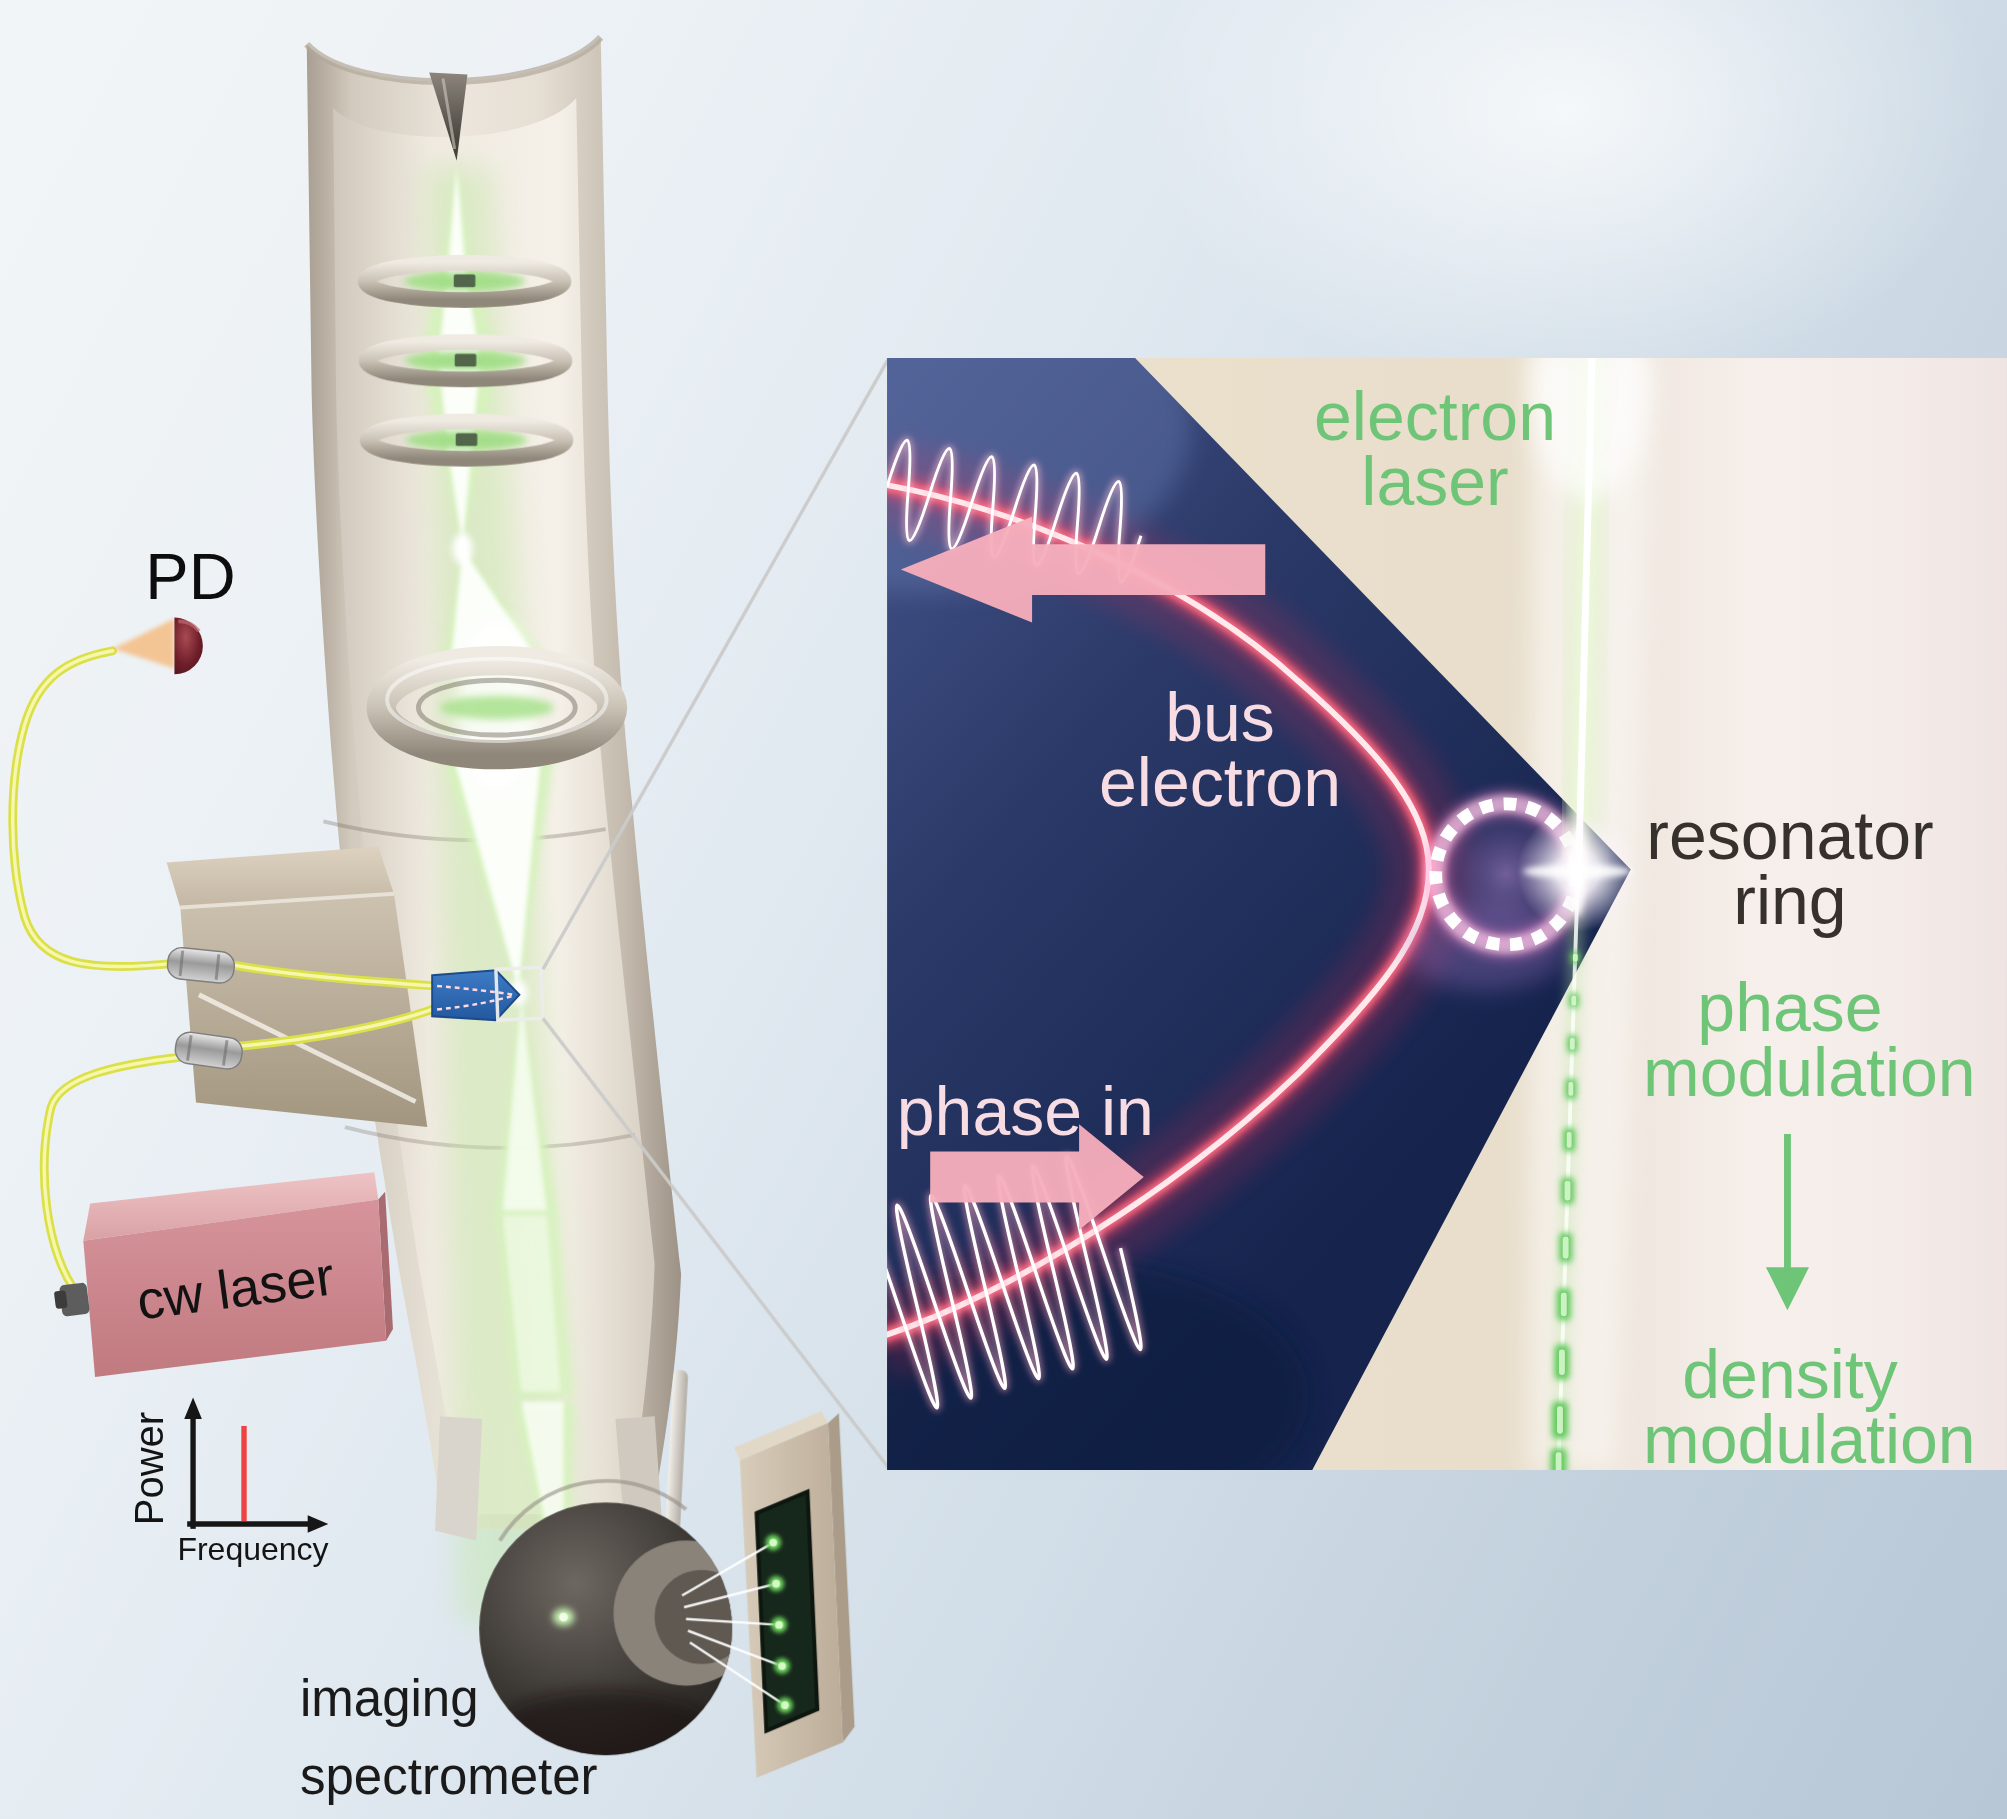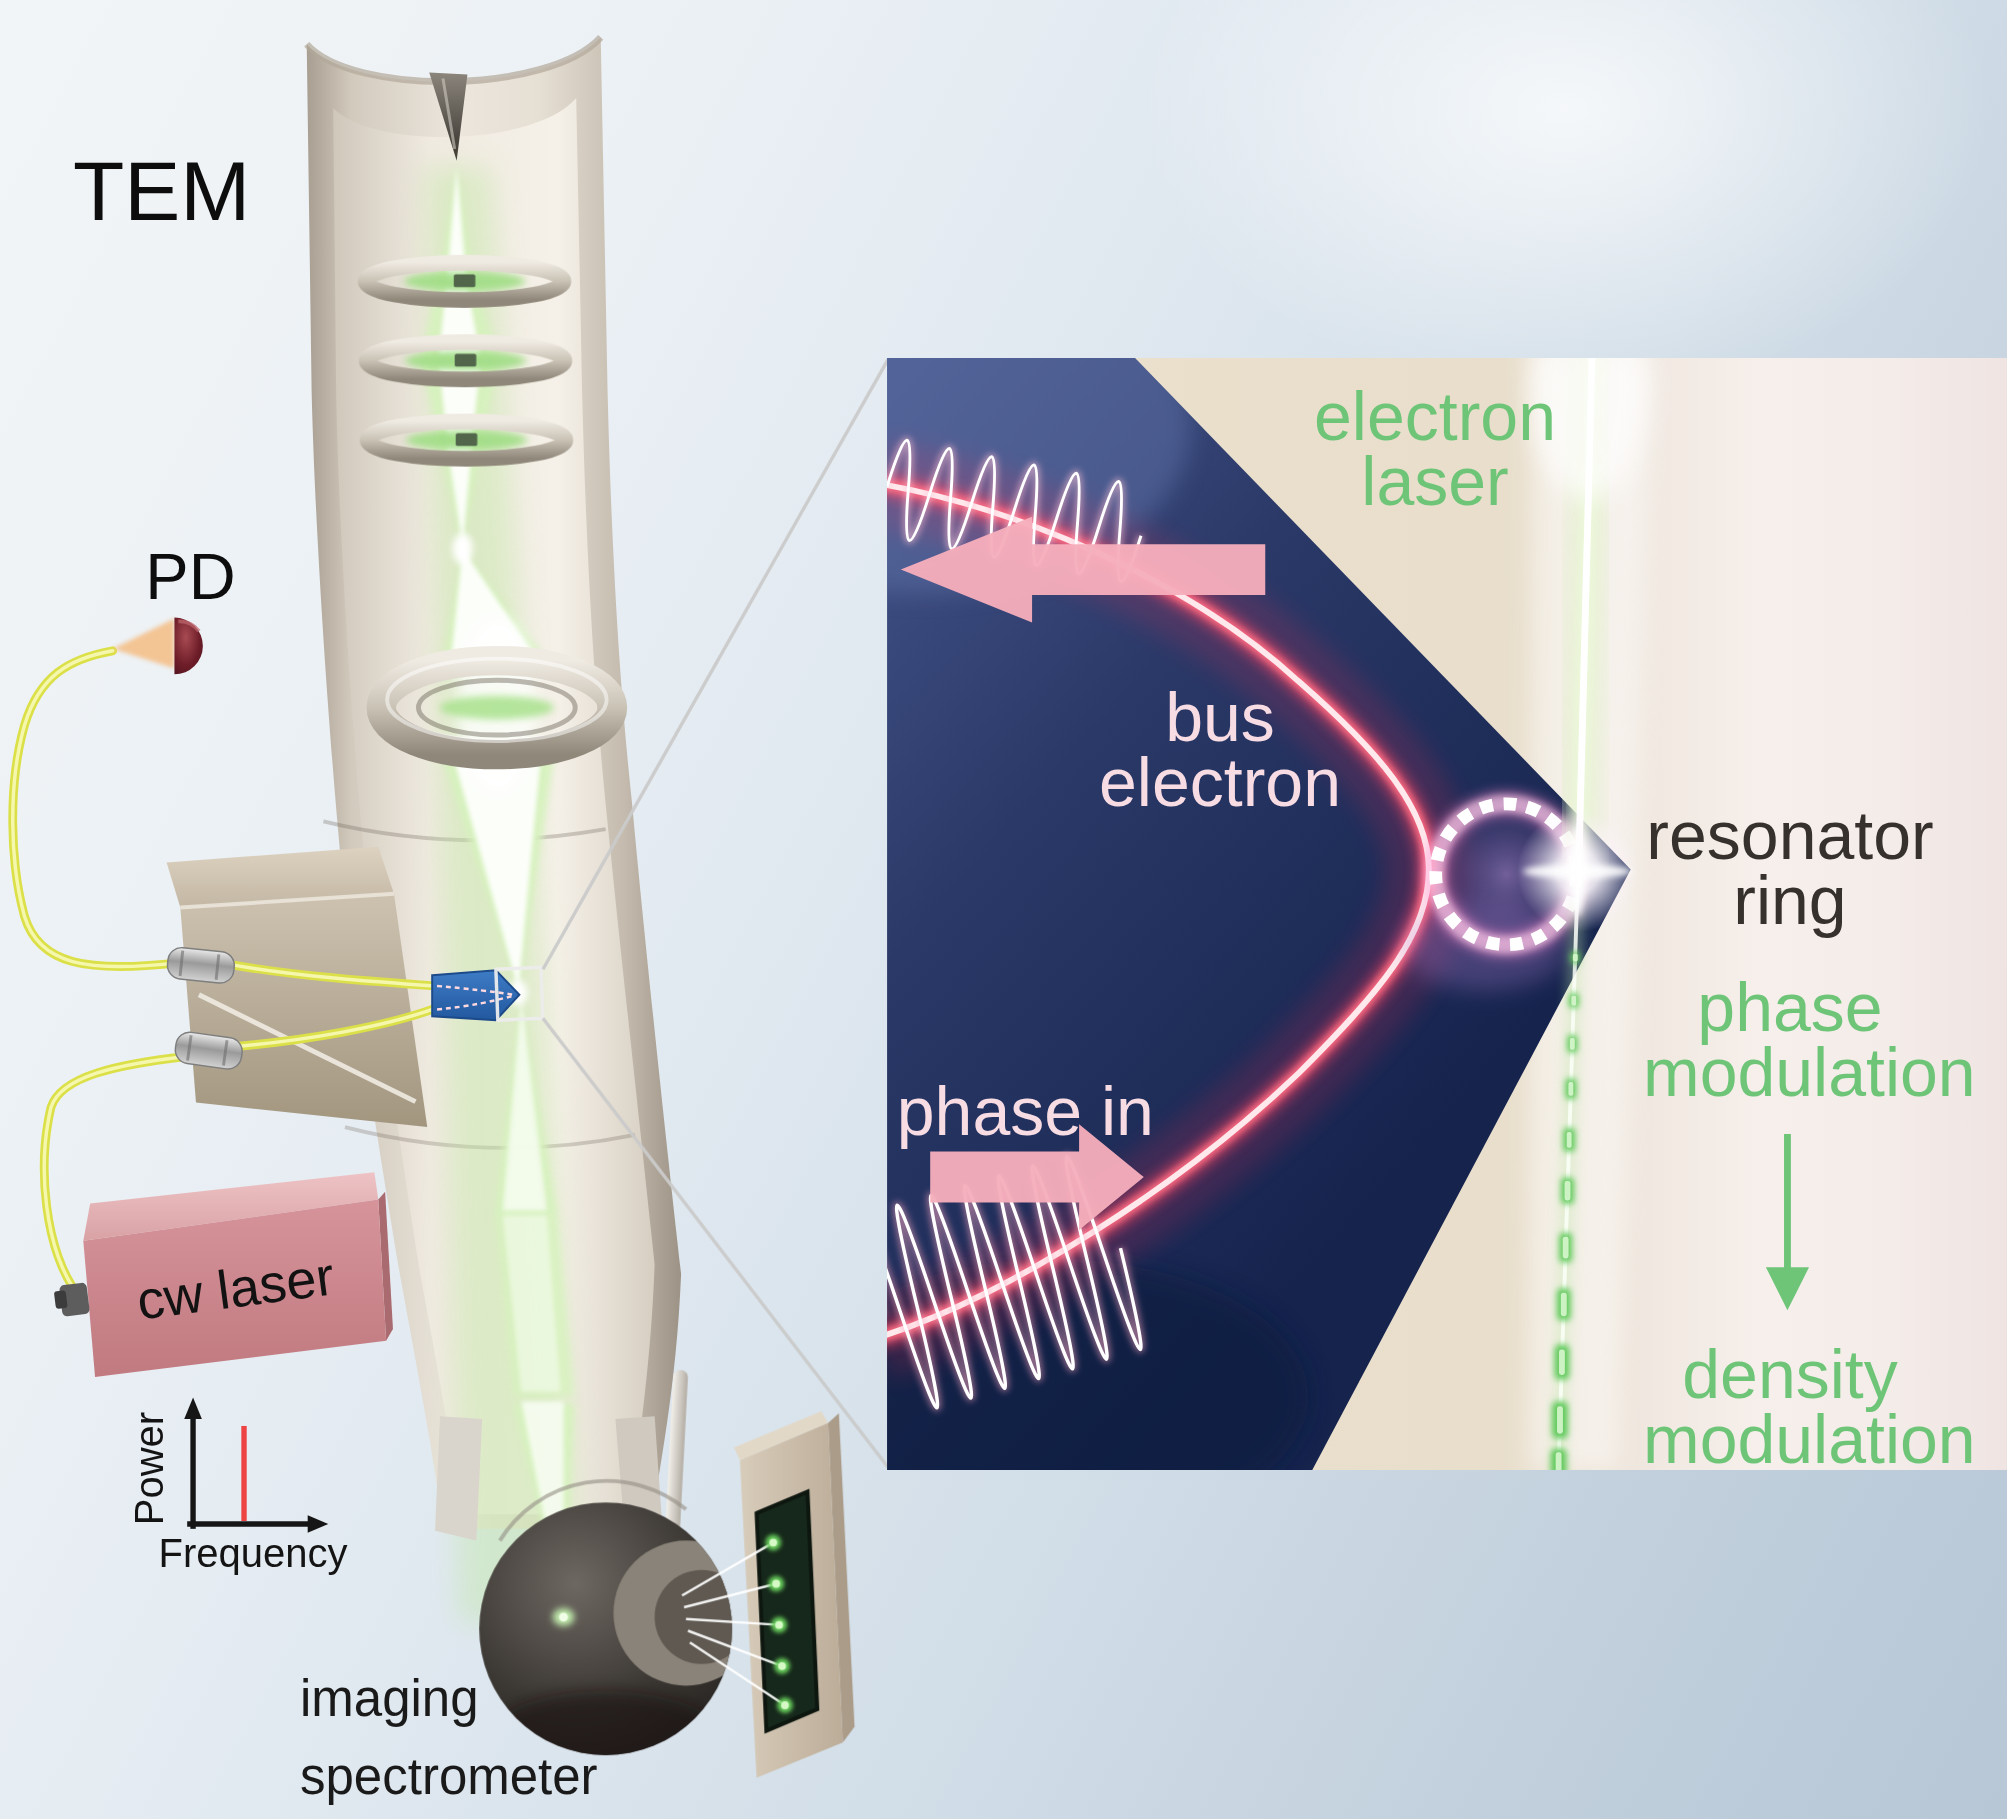--- a/index.html
+++ b/index.html
@@ -9,21 +9,21 @@
     font-family:"Liberation Sans",sans-serif;
   }
   .bgsheen{position:absolute;inset:0;background:radial-gradient(608px 412px at 78% 6%,rgba(255,255,255,.75),rgba(255,255,255,0) 70%);}
   svg{position:absolute;left:0;top:0;}
   .lbl{position:absolute;color:#111;white-space:nowrap;}
   .lbl.center{text-align:center;}
   .tem-lbl{left:73px;top:143px;font-size:84px;color:#0d0d0d;}
   .pd-lbl{left:127px;top:539px;width:127px;font-size:65px;text-align:center;color:#0d0d0d;}
   .cw-lbl{left:103px;top:1257px;width:265px;font-size:54px;text-align:center;color:#121212;transform:rotate(-7.5deg);}
   .power-lbl{left:71px;top:1446px;width:157px;font-size:40px;text-align:center;color:#141414;transform:rotate(-90deg);}
-  .freq-lbl{left:155px;top:1531px;width:196px;font-size:40px;text-align:center;color:#141414;}
+  .freq-lbl{left:155px;top:1531px;width:196px;font-size:32px;text-align:center;color:#141414;}
   .imgspec-lbl{left:300px;top:1660px;font-size:51px;line-height:78px;color:#1a1a1a;}
   .inset{position:absolute;left:887px;top:358px;width:1120px;height:1112px;}
   .inset .lbl{line-height:65px;font-size:68px;text-align:center;}
   .eb-lbl{left:401px;top:25.5px;width:294px;color:#6ec578;}
   .bw-lbl{left:137px;top:327px;width:392px;color:#f8dce3;font-size:59px;}
   .li-lbl{left:9.8px;top:721px;width:245px;color:#f8dce3;font-size:59px;}
   .rr-lbl{left:756px;top:445px;width:294px;color:#36312d;}
   .pm-lbl{left:756px;top:617px;width:294px;color:#6ec578;}
   .dm-lbl{left:756px;top:984px;width:294px;color:#6ec578;}
 </style>
@@ -297,21 +297,20 @@
           <circle cx="789" cy="1574" r="4"></circle>
             <circle cx="792" cy="1616" r="4"></circle>
             <circle cx="795" cy="1658" r="4"></circle>
           <circle cx="798" cy="1700" r="4"></circle>
             <circle cx="801" cy="1740" r="4"></circle>
         </g>
       </g>
     </g>
   </svg>
 
-  <div class="lbl tem-lbl">TEM</div>
   <div class="lbl pd-lbl">PD</div>
   <div class="lbl cw-lbl">cw laser</div>
   <div class="lbl power-lbl">Power</div>
   <div class="lbl freq-lbl">Frequency</div>
   <div class="lbl imgspec-lbl">
     <div>imaging</div>
     <div>spectrometer</div>
   </div>
 
   <div class="inset">

